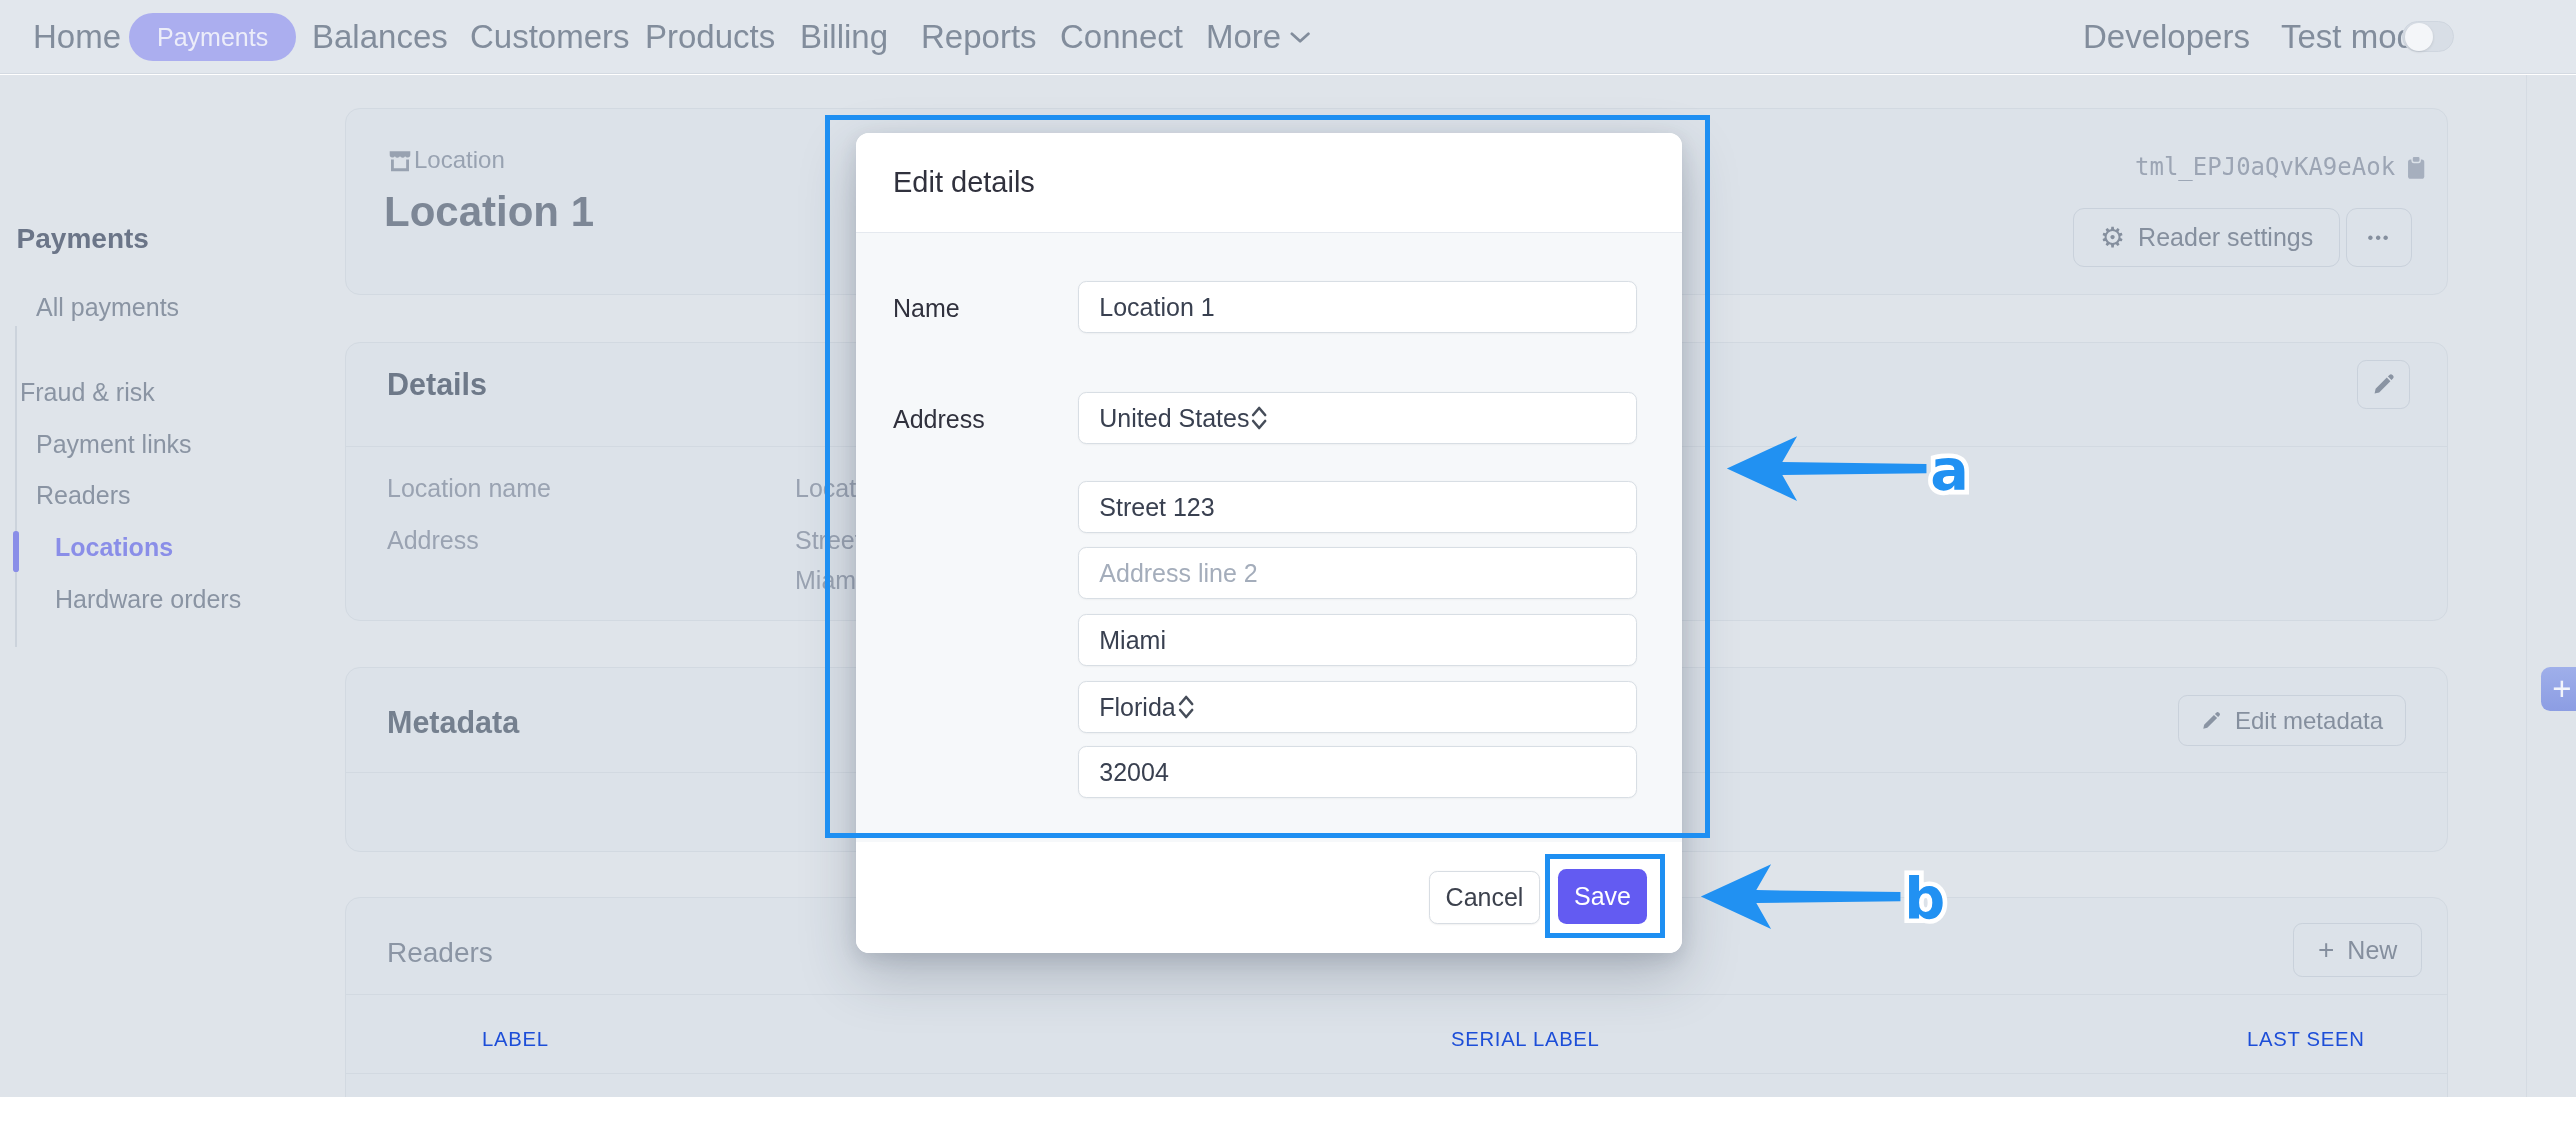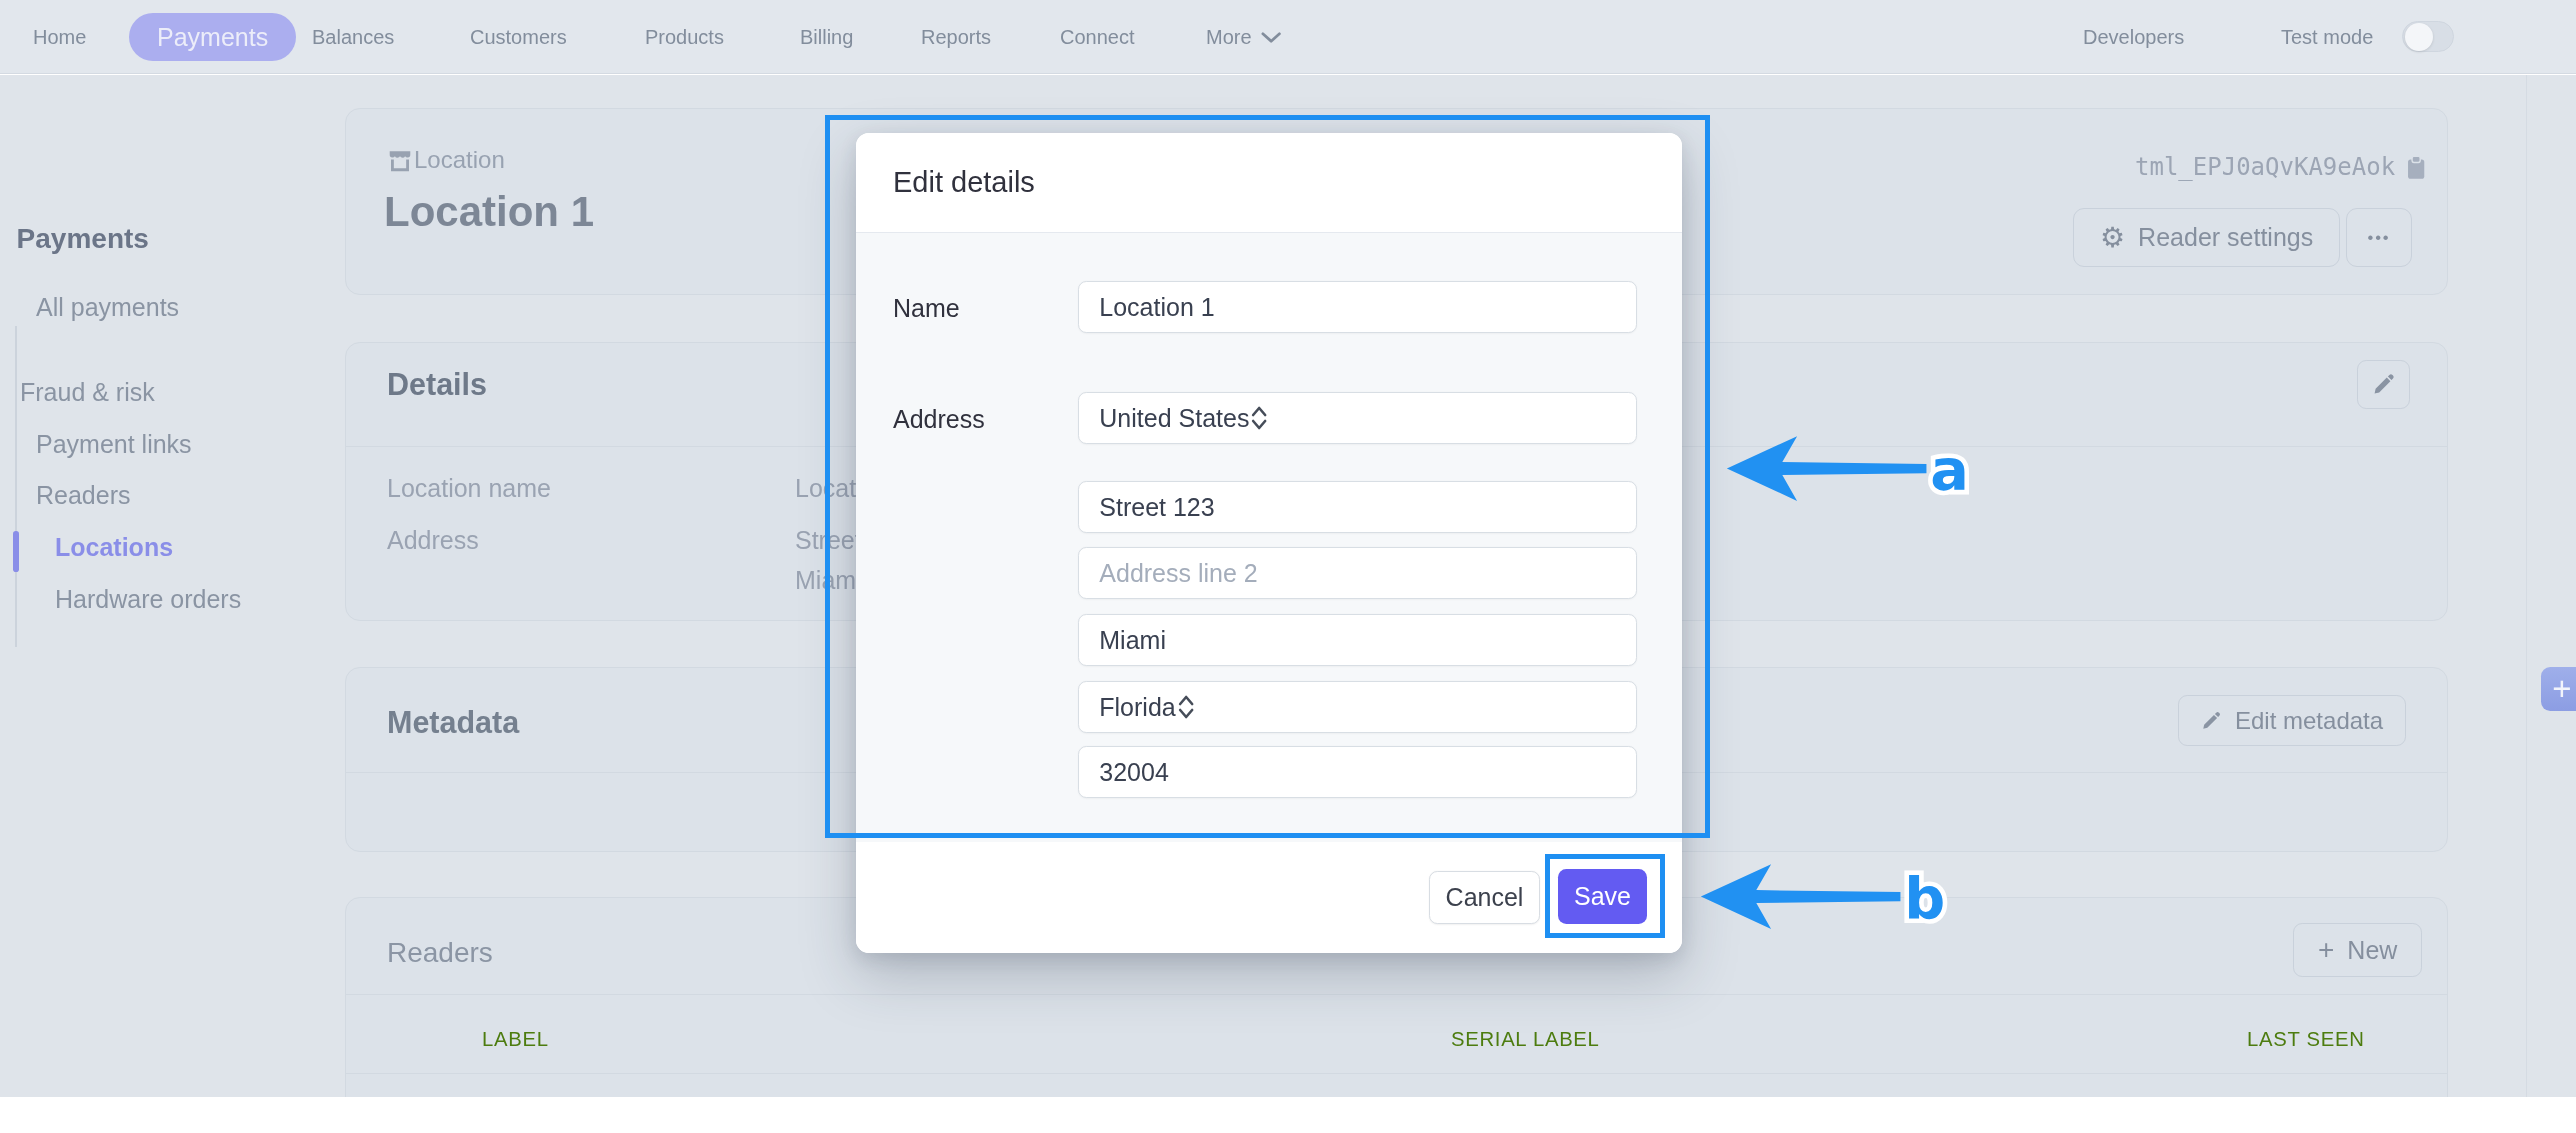--- a/index.html
+++ b/index.html
@@ -2,21 +2,21 @@
 <html style="font-size:14.8px"><head>
 <meta charset="utf-8">
 <style>
   * { margin:0; padding:0; box-sizing:border-box; }
   html,body { background:#fff; }
   body { font-family:"Liberation Sans", sans-serif; }
   .stage { position:relative; width:2576px; height:1134px; overflow:hidden; background:#ffffff; }
 
   
   .topnav { position:absolute; left:0; top:0; width:2576px; height:74px; background:#e2e7ed; border-bottom:0.9px solid #d4dae2; z-index:1; }
-  .nav-item { position:absolute; top:0; height:74px; display:flex; align-items:center; font-size:20px; color:#828d9c; cursor:default; }
+  .nav-item { position:absolute; top:0; height:74px; display:flex; align-items:center; font-size:33px; color:#828d9c; cursor:default; }
   .nav-pill { position:absolute; top:13px; height:48px; display:flex; align-items:center; padding:0 28px; background:#abaeef; border-radius:24px; color:#ecedf9; font-size:25px; }
   .chev-down { margin-left:9.2px; }
 
   
   .toggle { position:absolute; width:52px; height:31px; border-radius:15.7px; background:#d8dee6; border:0.9px solid #cfd6df; }
   .toggle .knob { position:absolute; left:1.8px; top:0.9px; width:28px; height:28px; border-radius:50%; background:#f4f6f9; box-shadow:0 0.9px 2.8px rgba(0,0,0,.12); }
 
   
   .page-bg { position:absolute; left:0; top:75px; width:2576px; height:1022px; background:#dfe4ea; z-index:1; }
   .right-rail-line { position:absolute; left:2526px; top:75px; width:0.9px; height:1022px; background:#d5dbe3; z-index:2; }
@@ -37,21 +37,21 @@
   .eyebrow { position:absolute; left:386px; top:146px; display:flex; align-items:center; gap:0; color:#98a2b1; font-size:24px; z-index:2; }
   .page-title { position:absolute; left:384px; top:188px; font-size:42px; font-weight:bold; color:#7d8796; z-index:2; }
   .resource-id { position:absolute; top:153px; left:2135px; display:flex; align-items:center; gap:11px; font-family:"DejaVu Sans Mono", monospace; font-size:24px; color:#9ca5b4; z-index:2; }
   .btn { display:flex; align-items:center; justify-content:center; gap:13px; border:1.4px solid #c9d1db; border-radius:11px; color:#858f9e; font-size:25px; background:transparent; cursor:default; }
   .gear-glyph { font-size:28px; line-height:1; }
 
   .card-title { position:absolute; left:41px; font-size:30.5px; font-weight:bold; }
   .row-label { position:absolute; font-size:25px; color:#9aa3b2; }
   .row-value { position:absolute; font-size:25px; color:#9aa3b2; }
 
-  .col-header { position:absolute; font-size:20.3px; letter-spacing:0.7px; color:#4d7c0f; }
+  .col-header { position:absolute; font-size:20.3px; letter-spacing:0.7px; color:#1d4ed8; }
 
   .icon-pencil { width:24px; height:24px; }
 
   .plus-tab { position:absolute; left:2541px; top:667px; width:42px; height:44px; background:linear-gradient(180deg,#9fafea,#8c9de3); border-radius:9.2px 0 0 9.2px; display:flex; align-items:center; justify-content:center; color:#f2f4fb; font-size:33px; z-index:3; }
 
   
   .modal { position:absolute; left:856px; top:133px; width:826px; height:820px; background:#ffffff; border-radius:13px; box-shadow:0 22px 55px rgba(40,50,70,.25), 0 5.5px 16.6px rgba(40,50,70,.12); z-index:10; }
   .modal-header { position:absolute; left:0; top:0; width:100%; height:100px; border-bottom:0.9px solid #e5e9ef; border-radius:13px 13px 0 0; background:#fff; }
   .modal-title { position:absolute; left:37px; top:33px; font-size:29px; font-weight:normal; color:#30313d; }
   .modal-body { position:absolute; left:0; top:100px; width:100%; height:609px; background:#f6f8fa; }

